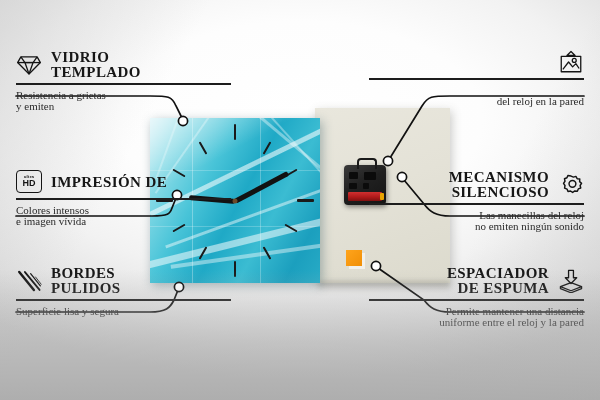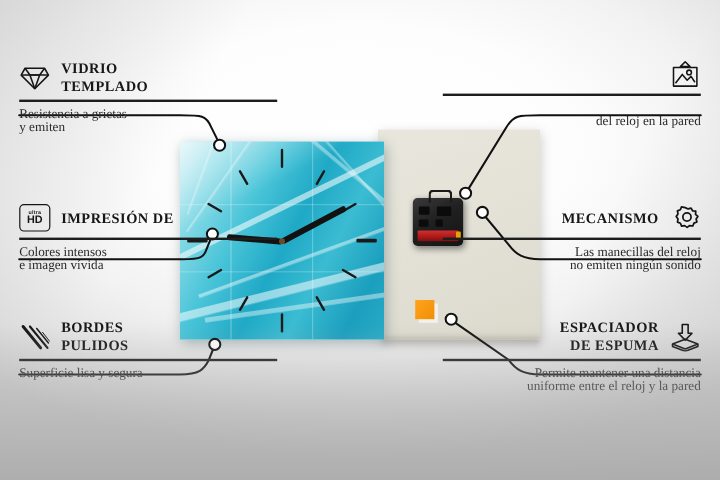--- a/index.html
+++ b/index.html
@@ -80,21 +80,21 @@
     box-shadow:3px 3px 0 rgba(255,255,255,.55);
   }
 
   
   .feature{position:absolute;width:215px;}
   .f-left{text-align:left;}
   .f-right{text-align:right;}
   .head{display:flex;align-items:center;gap:9px;}
   .f-right .head{justify-content:flex-end;}
   .f-left .head{justify-content:flex-start;}
-  .title{font-size:12px;line-height:14.5px;font-weight:700;color:#161616;
+  .title{font-size:15px;line-height:14.5px;font-weight:700;color:#161616;
          letter-spacing:.4px;text-transform:uppercase;}
   .rule{height:1.6px;background:#1d1d1d;margin:4px 0 5px 0;}
   .desc{font-size:11px;line-height:11.6px;color:#2a2a2a;}
   .icon{flex:0 0 auto;width:26px;height:24px;color:#151515;}
   .icon svg{display:block;width:100%;height:100%;}
 
   .hd-badge{
     width:24px;height:21px;border:1.6px solid #151515;border-radius:4px;
     display:flex;flex-direction:column;align-items:center;justify-content:center;
     font-family:"Liberation Sans",sans-serif;color:#151515;line-height:1;
@@ -254,21 +254,21 @@
     </div>
     <div class="rule"></div>
     <div class="desc">
       <br><span>del reloj en la pared</span>
     </div>
   </div>
 
   <div class="feature f-right" style="left:369px;top:170px;">
     <div class="head">
       <span class="title">
-        <span>MECANISMO</span><br>
+        <span>MECANISMO</span><br><span>SILENCIOSO</span>
       </span>
       <span class="icon">
         <svg viewBox="0 0 32 28">
             <g fill="none" stroke="currentColor" stroke-width="1.8" stroke-linejoin="round">
           <path d="M16 3 L19 4.3 L22 3.4 L23.6 6.2 L26.8 6.6 L26.6 9.9 L29 12 L27.2 14.6 L28 17.7 L25 18.8 L23.8 21.8 L20.6 21.3 L18 23.2 L15.4 21.4 L12.3 22 L11.1 19 L8.1 17.8 L8.6 14.6 L6.8 12 L8.6 9.4 L8 6.3 L11 5.1 L12.2 2.2 Z"></path>
           <circle cx="17.8" cy="12.6" r="4.2"></circle>
         </g>
           </svg>
       </span>
     </div>

